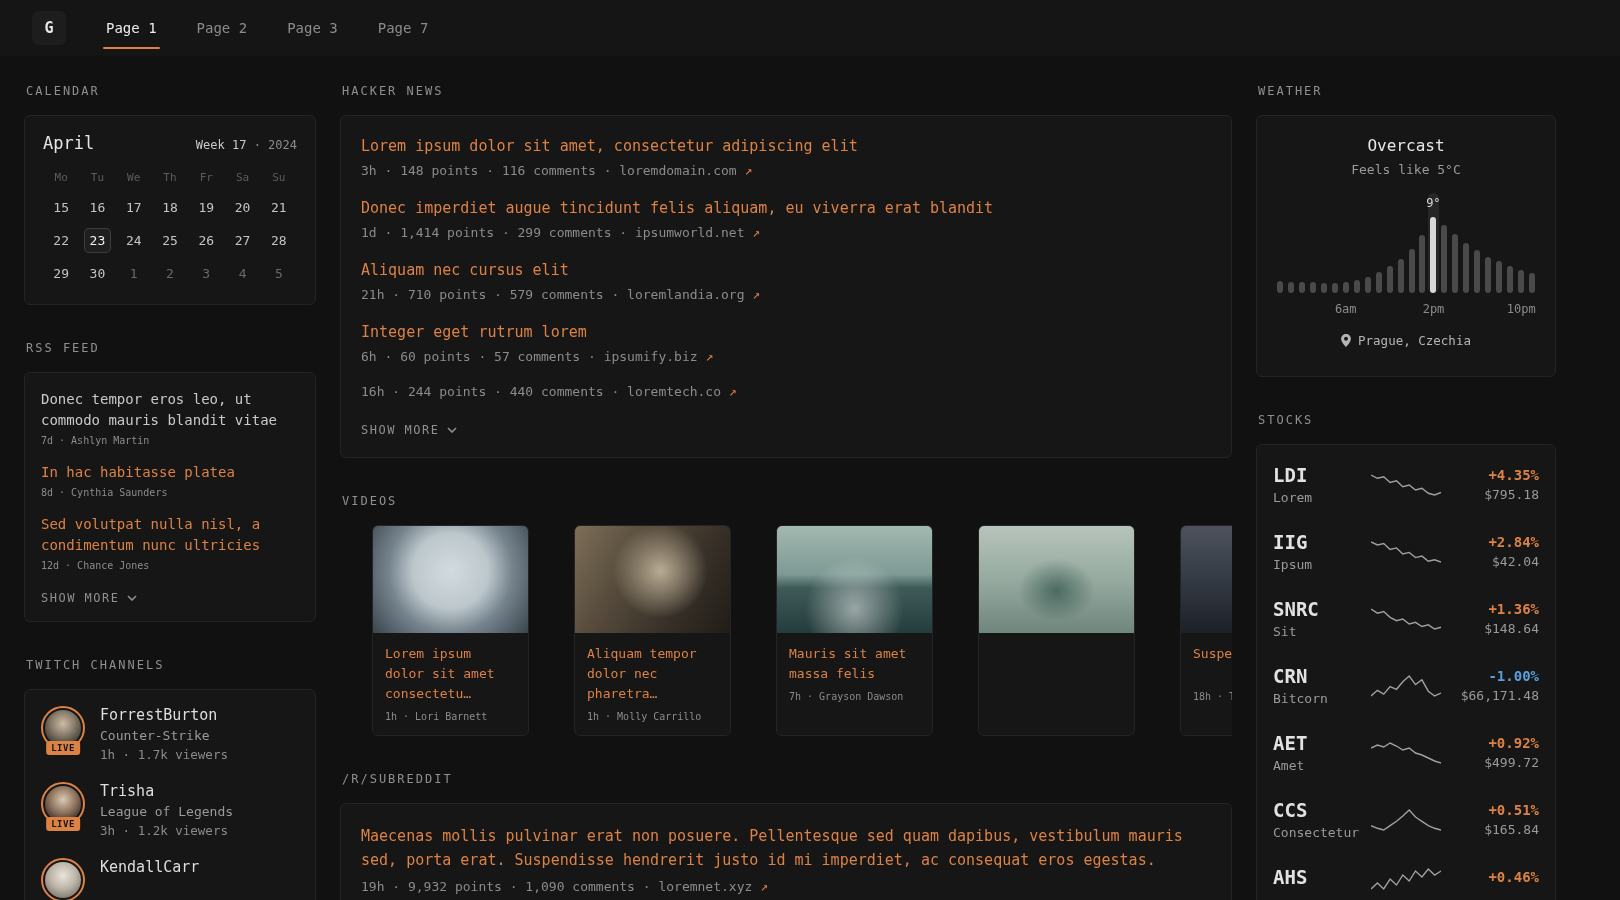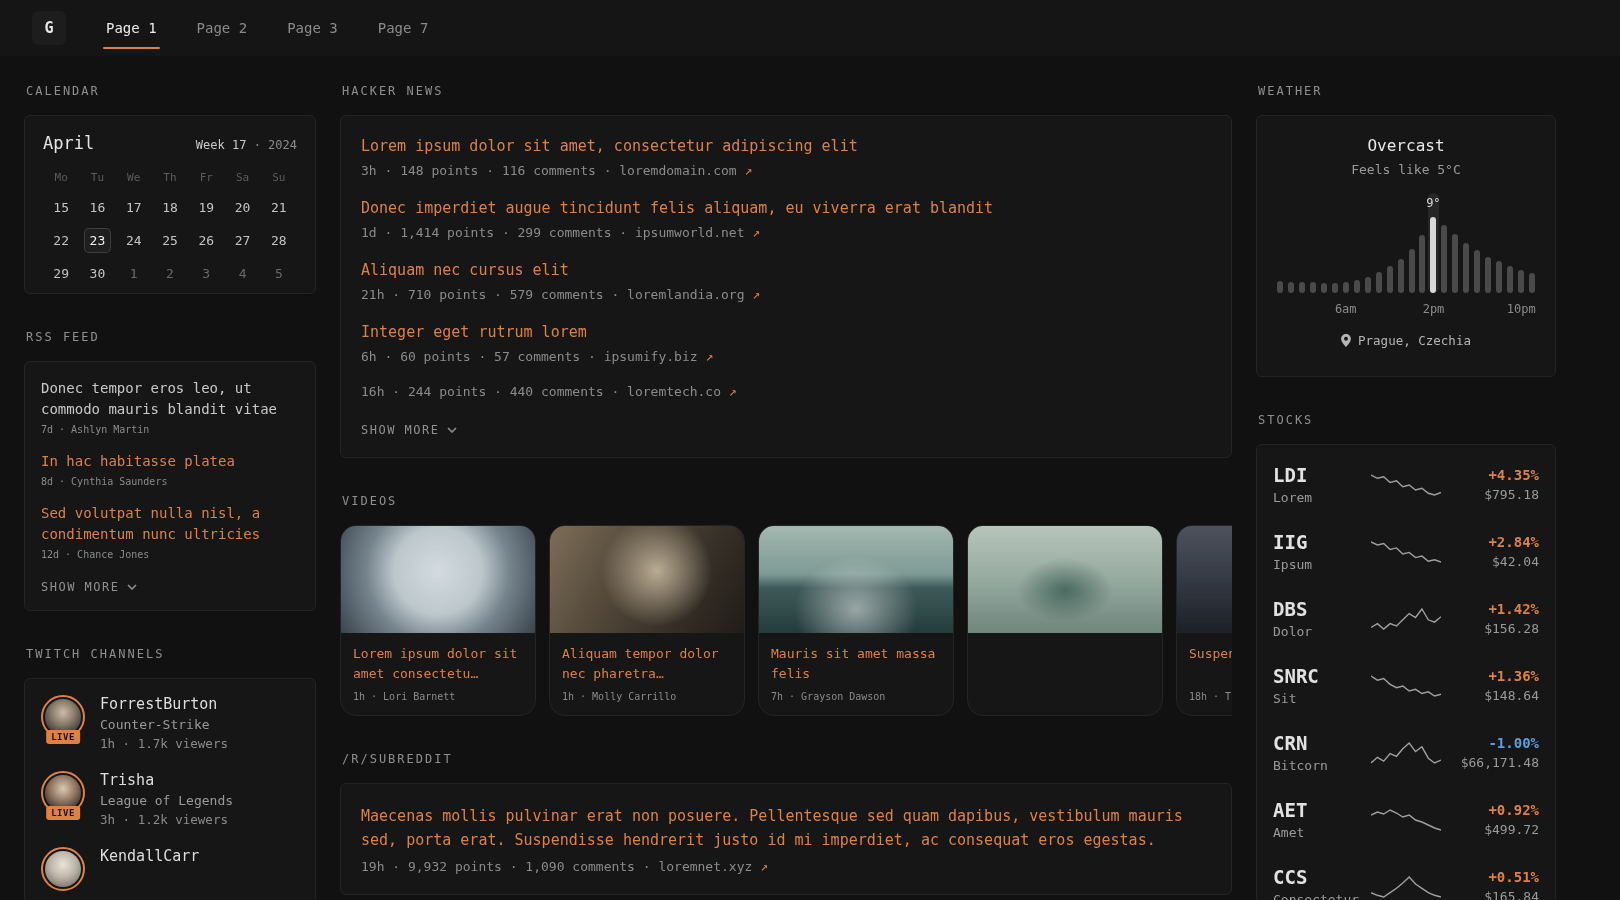--- a/index.html
+++ b/index.html
@@ -23,21 +23,21 @@
   .layout{display:grid;grid-template-columns:292px 892px 300px;gap:0 24px;padding:28px 24px 0;align-items:start;}
   .widget{margin-bottom:36px;}
   .widget-title{font-size:12px;font-weight:normal;letter-spacing:2px;color:#8f8f8f;margin:0 0 17px 2px;}
   .card{background:var(--card);border:1px solid var(--border);border-radius:6px;}
   .item-meta{font-size:10px;color:var(--muted);margin-top:4px;}
   .ext{color:var(--accent);}
   .show-more{display:flex;align-items:center;gap:7px;background:none;border:none;color:#8f8f8f;font-family:inherit;
              font-size:12px;letter-spacing:1.5px;padding:4px 0 0;cursor:pointer;}
   .chev path{stroke:#8f8f8f;stroke-width:1.6;fill:none;}
   
-  .cal-card{padding:17px 18px 7px;}
+  .cal-card{padding:17px 18px 18px;}
   .cal-top{display:flex;justify-content:space-between;align-items:baseline;}
   .cal-month{font-size:17px;color:#e6e6e6;}
   .cal-week{font-size:12px;color:#c9c9c9;}
   .cal-week .dim{color:var(--muted);}
   .cal-grid{display:grid;grid-template-columns:repeat(7,1fr);row-gap:8px;margin-top:16px;justify-items:center;}
   .cal-head{font-size:11px;color:var(--faint);line-height:18px;}
   .cal-day{font-size:13px;color:#c4c4c4;width:27px;height:25px;line-height:25px;text-align:center;border-radius:5px;}
   .cal-day.faded{color:#6a6a6a;}
   .cal-day.sel{background:#1f1f1f;box-shadow:inset 0 0 0 1px #3d3d3d;color:#f0f0f0;}
   
@@ -58,21 +58,21 @@
   .tw-name{font-size:15px;color:#dedede;}
   .tw-game{font-size:13px;color:#9a9a9a;margin-top:4px;}
   .tw-meta{font-size:12.5px;color:var(--muted);margin-top:4px;}
   
   .hn-card{padding:20px;}
   .hn-item{margin-bottom:20px;}
   .hn-title{display:block;font-size:15px;line-height:1.4;color:var(--accent);cursor:pointer;}
   .hn-item .item-meta{font-size:13px;margin-top:6px;}
   
   .videos-row{display:flex;gap:13px;overflow:hidden;}
-  .video-card{width:196px;flex-shrink:0;background:var(--card);border:1px solid var(--border);border-radius:16px;overflow:hidden;cursor:pointer;}
+  .video-card{width:157px;flex-shrink:0;background:var(--card);border:1px solid var(--border);border-radius:6px;overflow:hidden;cursor:pointer;margin-left:32px;}
   .thumb{height:107px;}
   .thumb-0{background:radial-gradient(circle at 50% 42%, #d3dbdf 0%, #bcc7cc 38%, #76848d 62%, #39444c 100%);}
   .thumb-1{background:radial-gradient(circle at 55% 42%, #b9ab93 0%, rgba(185,171,147,0) 45%),
                      linear-gradient(120deg,#7d6e57 0%, #564b3c 35%, #362f27 70%, #201c17 100%);}
   .thumb-2{background:radial-gradient(ellipse at 50% 78%, rgba(255,255,255,.5) 0%, rgba(255,255,255,0) 45%),
                      linear-gradient(180deg,#a3b8b0 0%, #7e9a94 45%, #3e5a58 58%, #243d3c 100%);}
   .thumb-3{background:radial-gradient(ellipse at 50% 60%, rgba(20,60,50,.55) 0%, rgba(20,60,50,0) 35%),
                      linear-gradient(180deg,#b7c4bb 0%, #96aaa0 50%, #6f867d 100%);}
   .thumb-4{background:linear-gradient(180deg,#4d525c 0%, #343a44 50%, #1c2027 100%);}
   .video-body{padding:11px 12px 13px;}
@@ -453,33 +453,20 @@
           </div>
           <svg class="sparkline" viewBox="0 0 70 26" width="70" height="26">
               <polyline points="0.0,3.0 6.4,6.0 12.7,4.5 19.1,10.4 25.5,8.9 31.8,14.9 38.2,13.4 44.5,18.6 50.9,17.1 57.3,22.3 63.6,20.8 70.0,23.0" fill="none" stroke="#a0a0a0" stroke-width="1.4"></polyline>
             </svg>
           <div class="stock-vals">
             <div class="stock-change">+2.84%</div>
             <div class="stock-price">$42.04</div>
           </div>
         </div>
 
-        <div class="stock-row">
-          <div class="stock-id">
-            <div class="stock-ticker">DBS</div>
-            <div class="stock-name">Dolor</div>
-          </div>
-          <svg class="sparkline" viewBox="0 0 70 26" width="70" height="26">
-              <polyline points="0.0,21.5 6.4,17.6 12.7,23.0 19.1,17.6 25.5,19.9 31.8,13.8 38.2,7.6 44.5,11.5 50.9,3.0 57.3,13.8 63.6,16.1 70.0,10.7" fill="none" stroke="#a0a0a0" stroke-width="1.4"></polyline>
-            </svg>
-          <div class="stock-vals">
-            <div class="stock-change">+1.42%</div>
-            <div class="stock-price">$156.28</div>
-          </div>
-        </div>
 
         <div class="stock-row">
           <div class="stock-id">
             <div class="stock-ticker">SNRC</div>
             <div class="stock-name">Sit</div>
           </div>
           <svg class="sparkline" viewBox="0 0 70 26" width="70" height="26">
               <polyline points="0.0,3.0 6.4,7.2 12.7,5.5 19.1,11.3 25.5,14.7 31.8,13.0 38.2,18.0 44.5,16.3 50.9,20.5 57.3,18.8 63.6,23.0 70.0,21.3" fill="none" stroke="#a0a0a0" stroke-width="1.4"></polyline>
             </svg>
           <div class="stock-vals">

